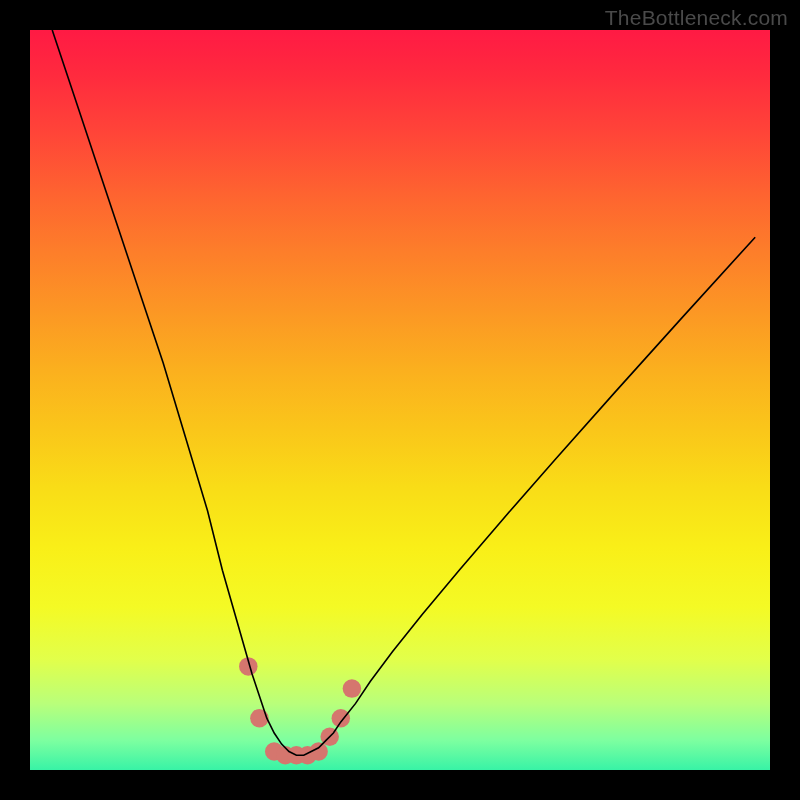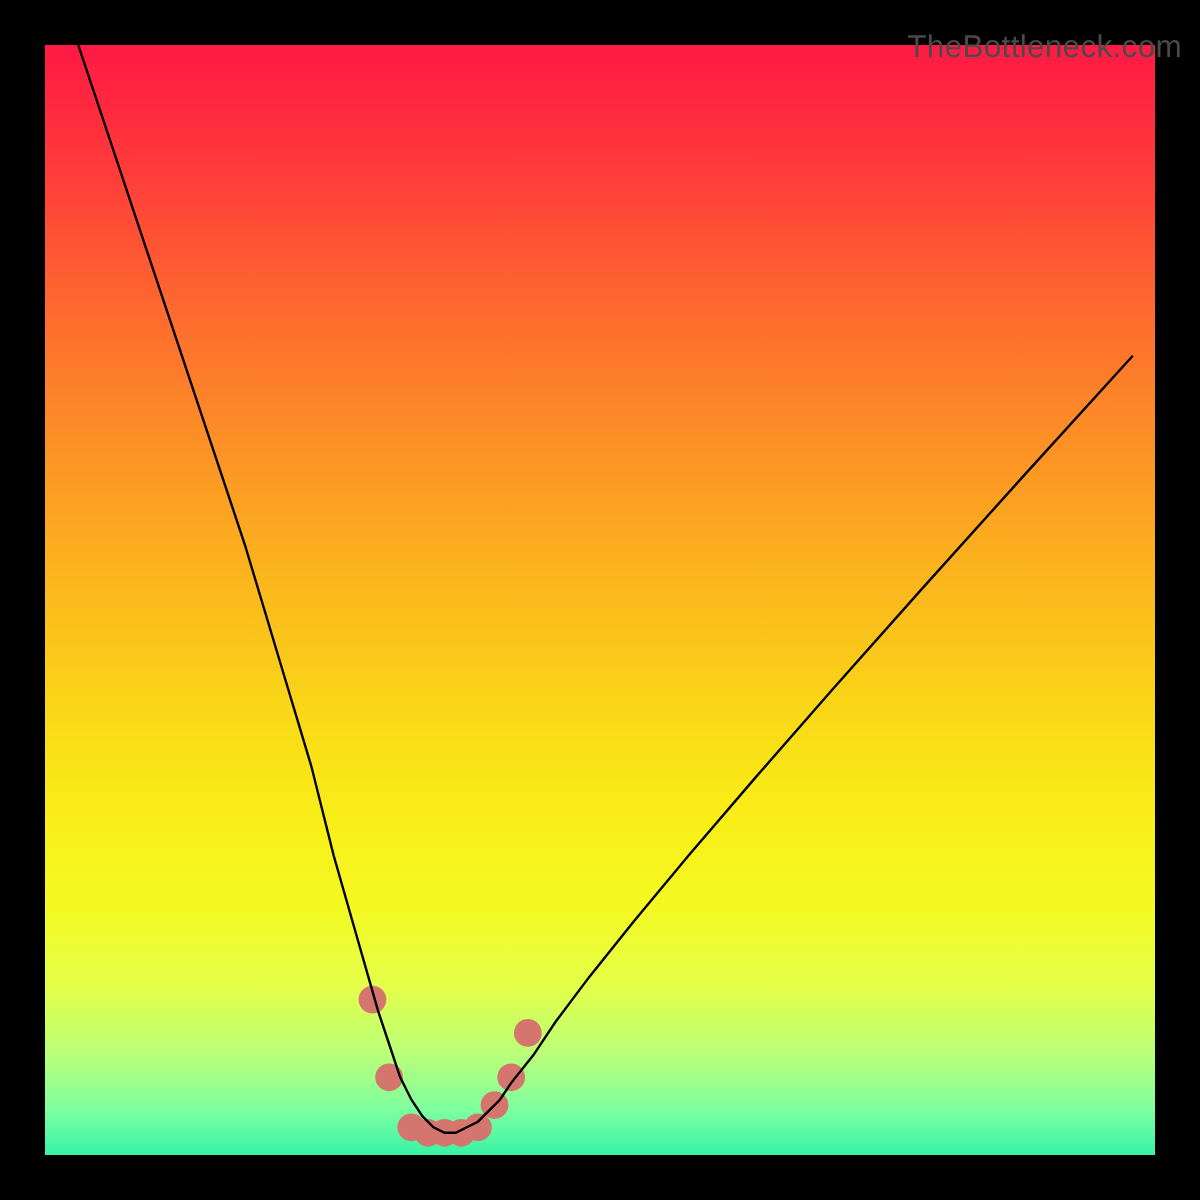--- a/index.html
+++ b/index.html
@@ -6,21 +6,21 @@
   body {
     width: 800px;
     height: 800px;
     background: #000;
     position: relative;
     font-family: Arial, sans-serif;
     overflow: hidden;
   }
   .watermark {
     position: absolute;
-    top: 20px;
+    top: 6px;
     right: 12px;
     color: #4a4a4a;
     font-size: 21px;
     font-weight: 500;
     z-index: 10;
     letter-spacing: 0.2px;
   }
   .plot-area {
     position: absolute;
     left: 30px;

